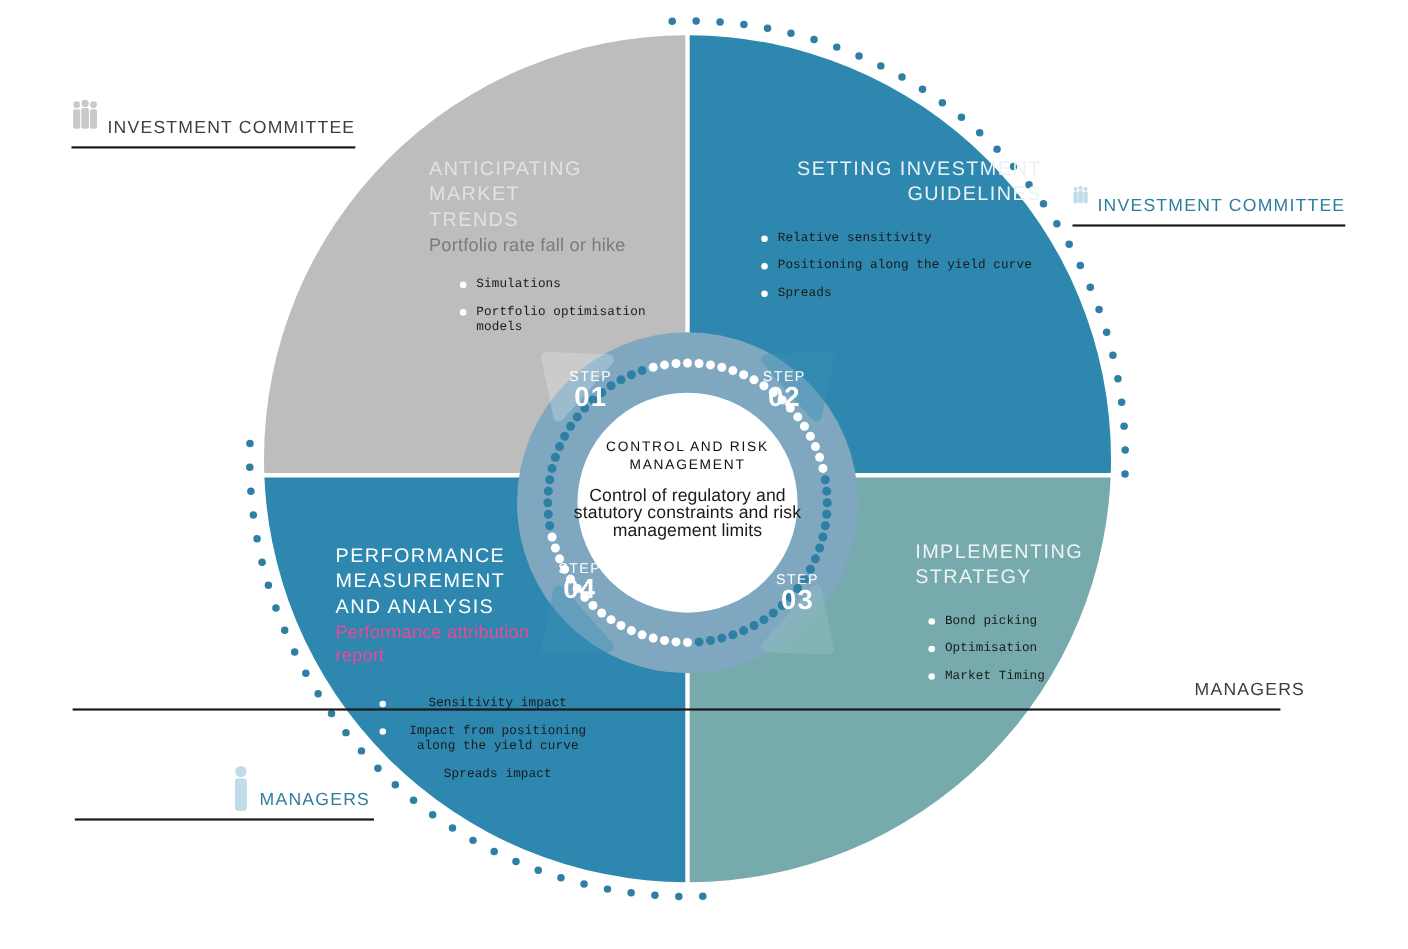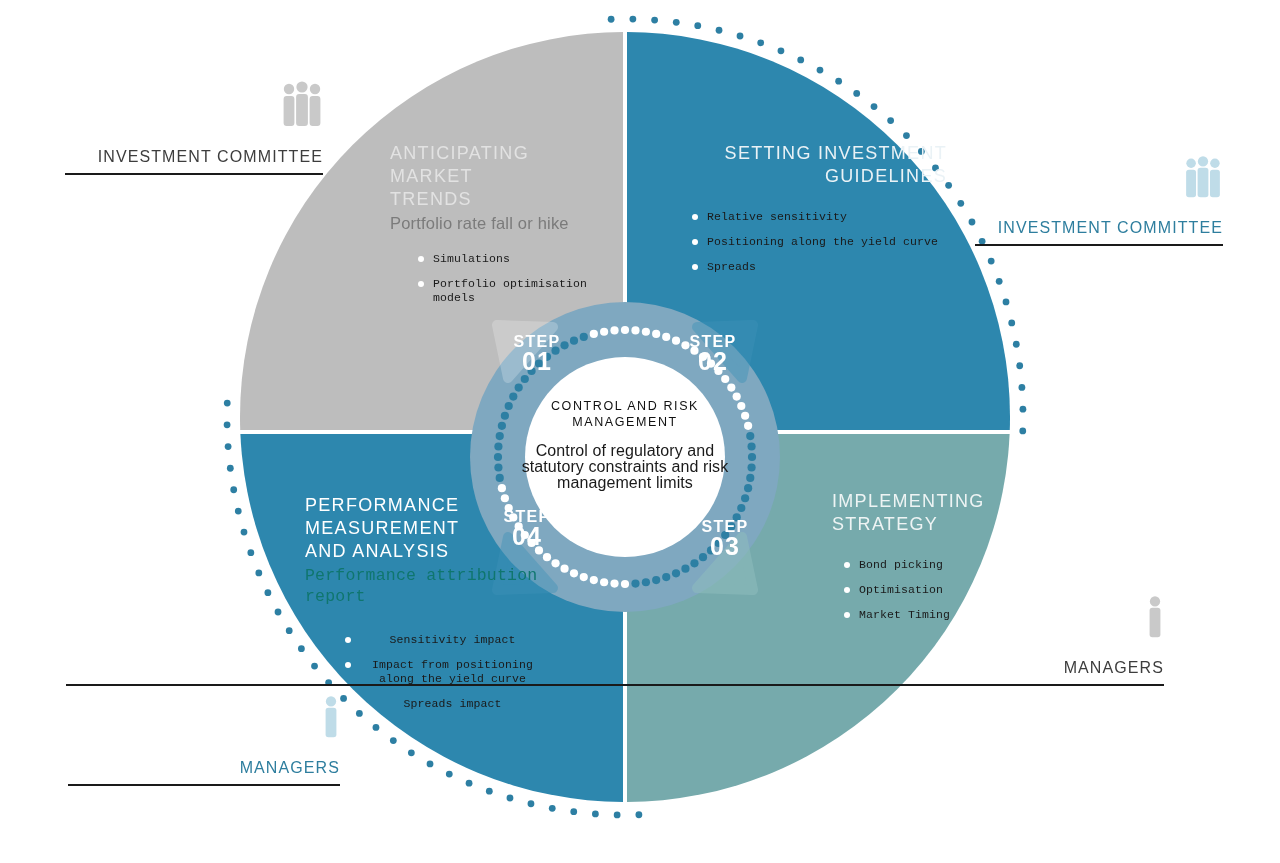--- a/index.html
+++ b/index.html
@@ -29,43 +29,43 @@
     content:"";position:absolute;left:0;top:4px;
     width:6px;height:6px;border-radius:50%;background:#ffffff;
   }
 
   
   .tq1 .q-title{color:#e2e2e2;}
   .tq1 .q-sub{color:#7b7b7b;}
   .tq2 .q-title{color:#eaf2f6;text-align:right;}
   .tq3 .q-title{color:#eef4f4;}
   .tq4 .q-title{color:#ffffff;}
-  .tq4 .q-sub{color:#0f766e;font-family:Liberation Mono, monospace;}
+  .tq4 .q-sub{color:#ec4899;}
 
   
   .hub{
     position:absolute;text-align:center;width:220px;
   }
   .hub-title{
     font-size:12.5px;letter-spacing:1.6px;color:#111;line-height:16px;
     text-transform:uppercase;
   }
   .hub-body{
     margin-top:13px;font-size:16px;line-height:16px;color:#1a1a1a;
     letter-spacing:.1px;
   }
 
   
   .step{position:absolute;text-align:center;color:#ffffff;}
-  .step .s-word{font-size:16px;letter-spacing:1.3px;font-weight:700;line-height:12px;}
+  .step .s-word{font-size:13px;letter-spacing:1.3px;font-weight:400;line-height:12px;}
   .step .s-num{font-size:25px;letter-spacing:1px;line-height:27px;font-weight:700;}
 
   
   .role{position:absolute;}
-  .role-row{display:flex;align-items:flex-end;gap:20px;flex-direction:column;}
+  .role-row{display:flex;align-items:flex-end;gap:8px;}
   .role-text{
     font-size:16px;letter-spacing:1.1px;text-transform:uppercase;
     padding-bottom:2px;white-space:nowrap;
   }
   .role-rule{height:2px;margin-top:5px;}
   .rgray .role-text{color:#3d3d3d;}
   .rgray .role-rule{background:#1a1a1a;}
   .rblue .role-text{color:#2e7e9e;}
   .rblue .role-rule{background:#1a1a1a;}
 </style>

